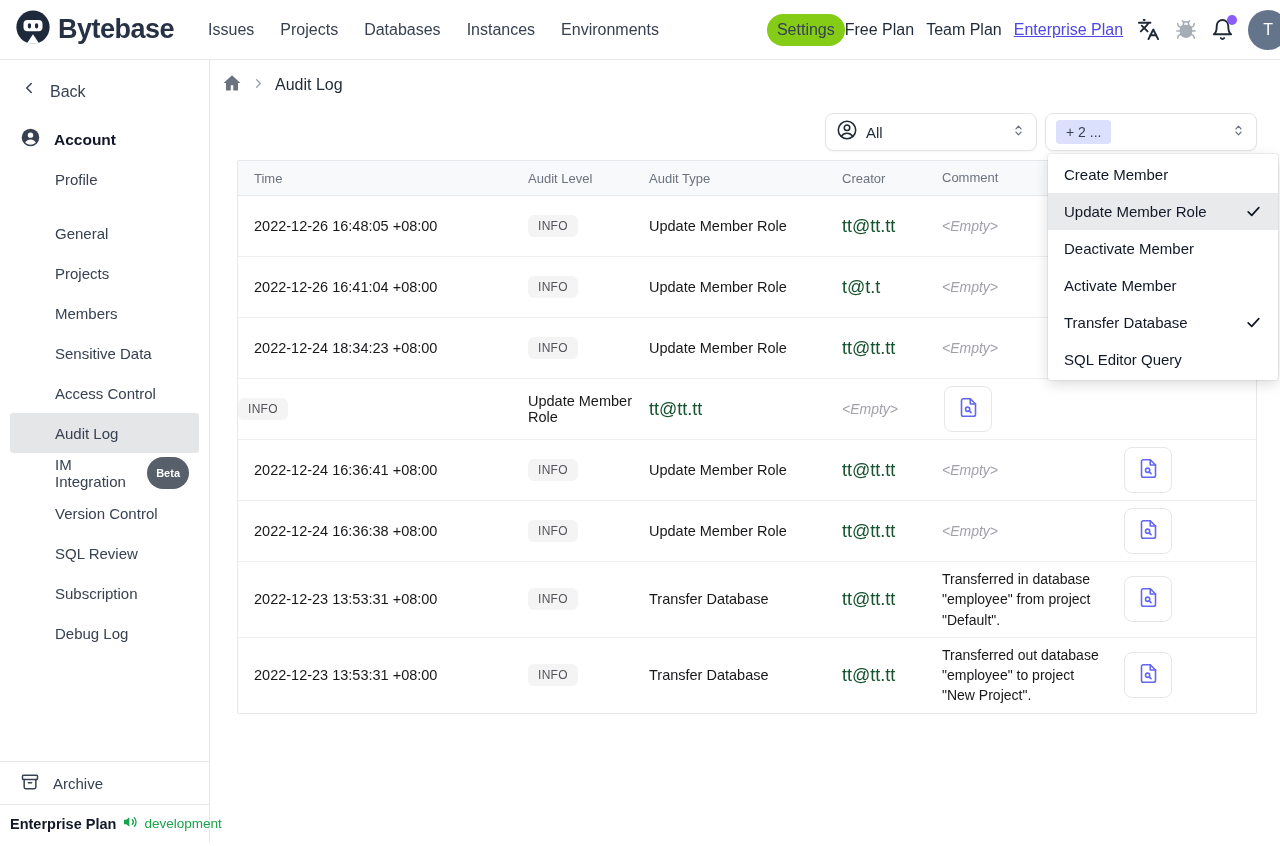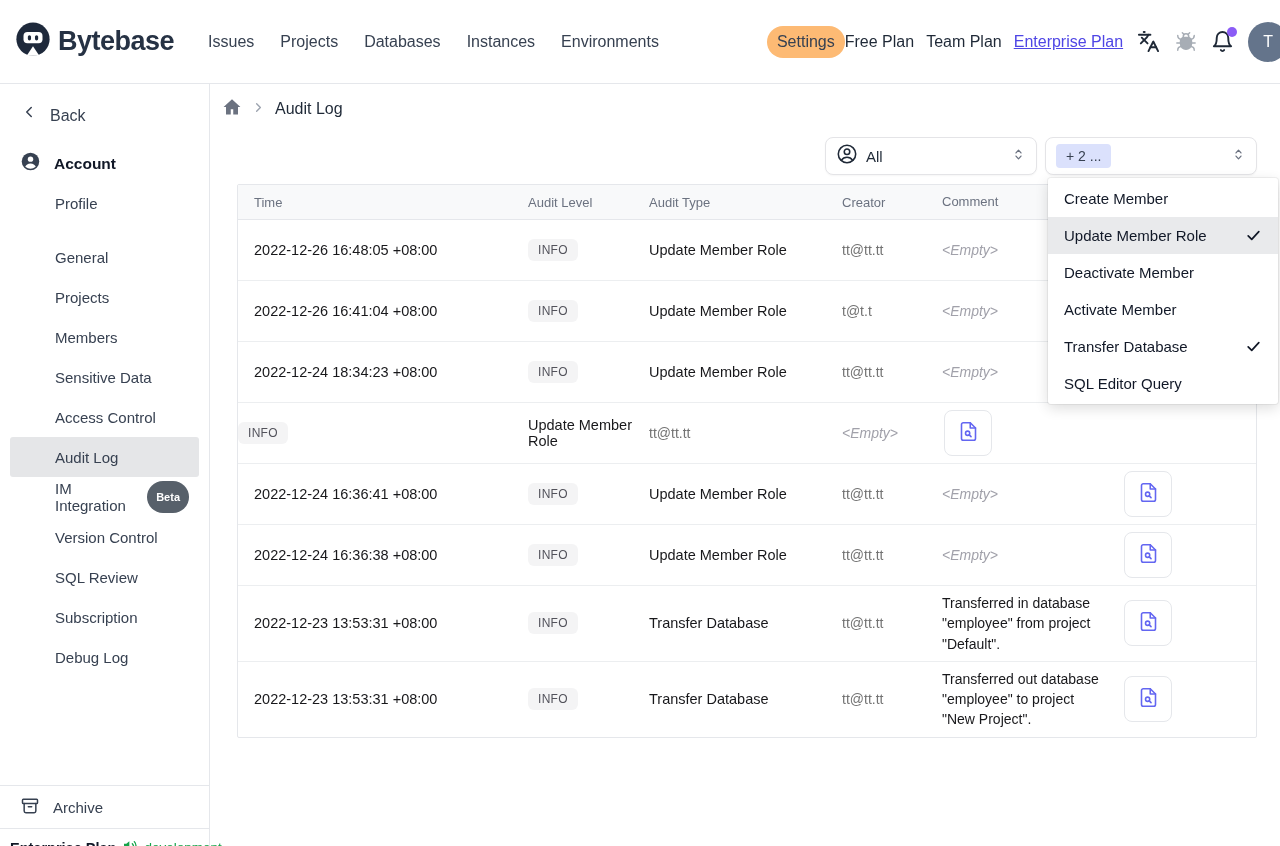--- a/index.html
+++ b/index.html
@@ -1,26 +1,26 @@
 <!DOCTYPE html>
 <html><head>
 <meta charset="utf-8">
 <style>
   * { margin:0; padding:0; box-sizing:border-box; }
   html,body { width:1280px; height:846px; overflow:hidden; background:#fff;
               font-family:"Liberation Sans", sans-serif; color:#1f2937; }
 
   
-  .header { height:84px; display:flex; align-items:center; padding:0 10px 0 14px;
+  .header { height:60px; display:flex; align-items:center; padding:0 10px 0 14px;
             border-bottom:1px solid #e5e7eb; background:#fff; }
   .logo { display:flex; align-items:center; gap:6px; }
   .brand-text { font-size:27px; font-weight:700; letter-spacing:-0.5px; color:#263244; }
   .main-nav { display:flex; align-items:flex-start; gap:6px; margin-left:24px; }
   .nav-item { font-size:16px; color:#374151; padding:7px 10px; border-radius:6px; cursor:pointer; white-space:nowrap; }
-  .nav-item.active { background:#fdba74;border-radius:16px; }
+  .nav-item.active { background:#84cc16;border-radius:16px; }
   .nav-item.separated { margin-left:92px; }
   .header-right { margin-left:auto; display:flex; align-items:center; gap:14px; }
   .plan-links { display:flex; align-items:center; gap:12px; }
   .plan-link { font-size:16px; color:#1f2937; cursor:pointer; white-space:nowrap; }
   .plan-link.as-link { color:#4f46e5; text-decoration:underline; }
   .hicon { width:23px; height:23px; display:flex; align-items:center; justify-content:center; cursor:pointer; }
   .bell-wrap { position:relative; }
   .bell-dot { position:absolute; top:-3px; right:-3px; width:10px; height:10px;
               border-radius:50%; background:#8b5cf6; }
   .avatar { width:40px; height:40px; border-radius:50%; background:#64748b; color:#fff;
@@ -67,21 +67,21 @@
   .thead { height:35px; background:#f8f9fa; border-bottom:1px solid #e5e7eb;
            font-size:13px; color:#6b7280; }
   .trow { min-height:56px; border-bottom:1px solid #eceef0; padding:7px 0; }
   .trow:last-child { border-bottom:none; }
   .c-time { padding-left:16px; font-size:14.5px; color:#18181b; }
   .thead .c-time { font-size:13px; color:#6b7280; }
   .level-badge { display:inline-block; background:#f4f4f5; color:#52525b; font-size:12px;
                  font-weight:500; letter-spacing:0.3px; padding:4px 10px; border-radius:6px; }
   .c-type { font-size:14.5px; color:#18181b; }
   .thead .c-type, .thead .c-level, .thead .c-creator, .thead .c-comment { font-size:13px; color:#6b7280; }
-  .c-creator { font-size:14px; color:#737373; }
+  .c-creator { font-size:18px; color:#14532d; }
   .c-comment { font-size:14px; color:#18181b; line-height:1.45; padding-right:12px; }
   .c-comment.empty { color:#a1a1aa; font-style:italic; }
   .view-btn { width:48px; height:46px; border:1px solid #e5e7eb; border-radius:8px; background:#fff;
               display:flex; align-items:center; justify-content:center; cursor:pointer; margin-left:2px; }
 
   
   .type-menu { position:absolute; top:94px; left:838px; width:230px; background:#fff; z-index:30;
                border-radius:3px; box-shadow:0 0 0 1px rgba(0,0,0,0.05), 0 4px 14px rgba(0,0,0,0.14);
                padding:2px 0; }
   .menu-item { height:37px; display:flex; align-items:center; padding:0 16px;

